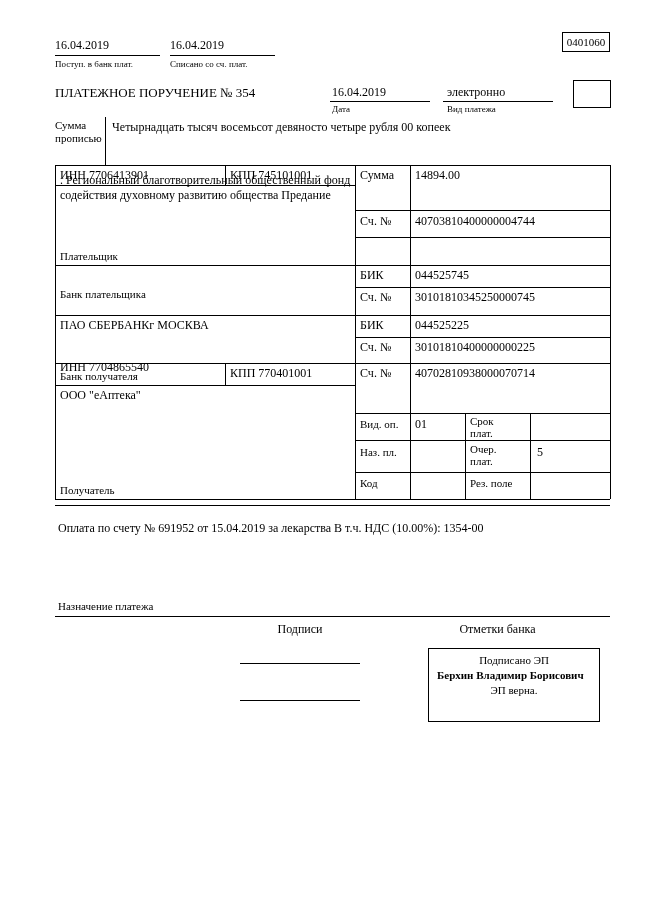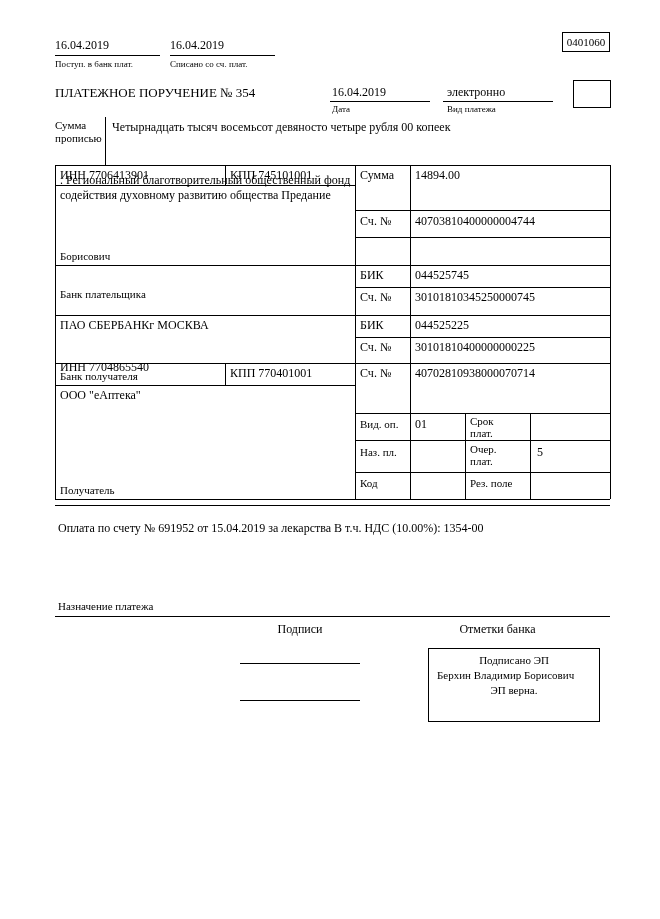--- a/index.html
+++ b/index.html
@@ -19,21 +19,21 @@
   .code-box { left:562px; top:32px; width:48px; height:20px; font-size:11px; text-align:center; line-height:18px; }
   .empty-box { left:573px; top:80px; width:38px; height:28px; }
   .stamp { position:absolute; left:52px; top:620px; width:181px; height:132px;
            border:1px solid #2323c3; color:#2323c3; font-size:11px; line-height:13.5px;
            padding:5px 6px; }
   .stamp div { white-space:nowrap; }
   .stamp .gap { margin-top:13px; }
   .sigbox { position:absolute; left:428px; top:648px; width:172px; height:74px;
             border:1px solid #000; font-size:11px; line-height:15px; padding-top:4px; }
   .sigbox .c { text-align:center; }
-  .sigbox .l { padding-left:8px; }
+  .sigbox .l { padding-left:8px;font-weight:bold; }
   .center { text-align:center; }
 </style>
 </head>
 <body>
 
 <div class="page">
 
   <span class="t" style="left:55px;top:38px">16.04.2019</span>
   <div class="hl" style="left:55px;top:55px;width:105px"></div>
   <span class="t s9" style="left:55px;top:59px">Поступ. в банк плат.</span>
@@ -83,21 +83,21 @@
   <div class="vl" style="left:530px;top:413px;height:86px"></div>
   <div class="vl" style="left:610px;top:165px;height:334px"></div>
 
   <span class="t" style="left:60px;top:168px">ИНН 7706413901</span>
   <span class="t" style="left:230px;top:168px">КПП 745101001</span>
   <span class="t" style="left:360px;top:168px">Сумма</span>
   <span class="t" style="left:415px;top:168px">14894.00</span>
   <div class="t wrap" style="left:60px;top:173px;width:294px;line-height:15px">. Региональный благотворительный общественный фонд содействия духовному развитию общества Предание</div>
   <span class="t" style="left:360px;top:214px">Сч. №</span>
   <span class="t" style="left:415px;top:214px">40703810400000004744</span>
-  <span class="t s11" style="left:60px;top:250px">Борисович</span>
+  <span class="t s11" style="left:60px;top:250px">Плательщик</span>
 
   <span class="t" style="left:360px;top:268px">БИК</span>
   <span class="t" style="left:415px;top:268px">044525745</span>
   <span class="t" style="left:360px;top:290px">Сч. №</span>
   <span class="t" style="left:415px;top:290px">30101810345250000745</span>
   <span class="t s11" style="left:60px;top:288px">Банк плательщика</span>
 
   <span class="t" style="left:60px;top:318px">ПАО СБЕРБАНКг МОСКВА</span>
   <span class="t" style="left:360px;top:318px">БИК</span>
   <span class="t" style="left:415px;top:318px">044525225</span>

